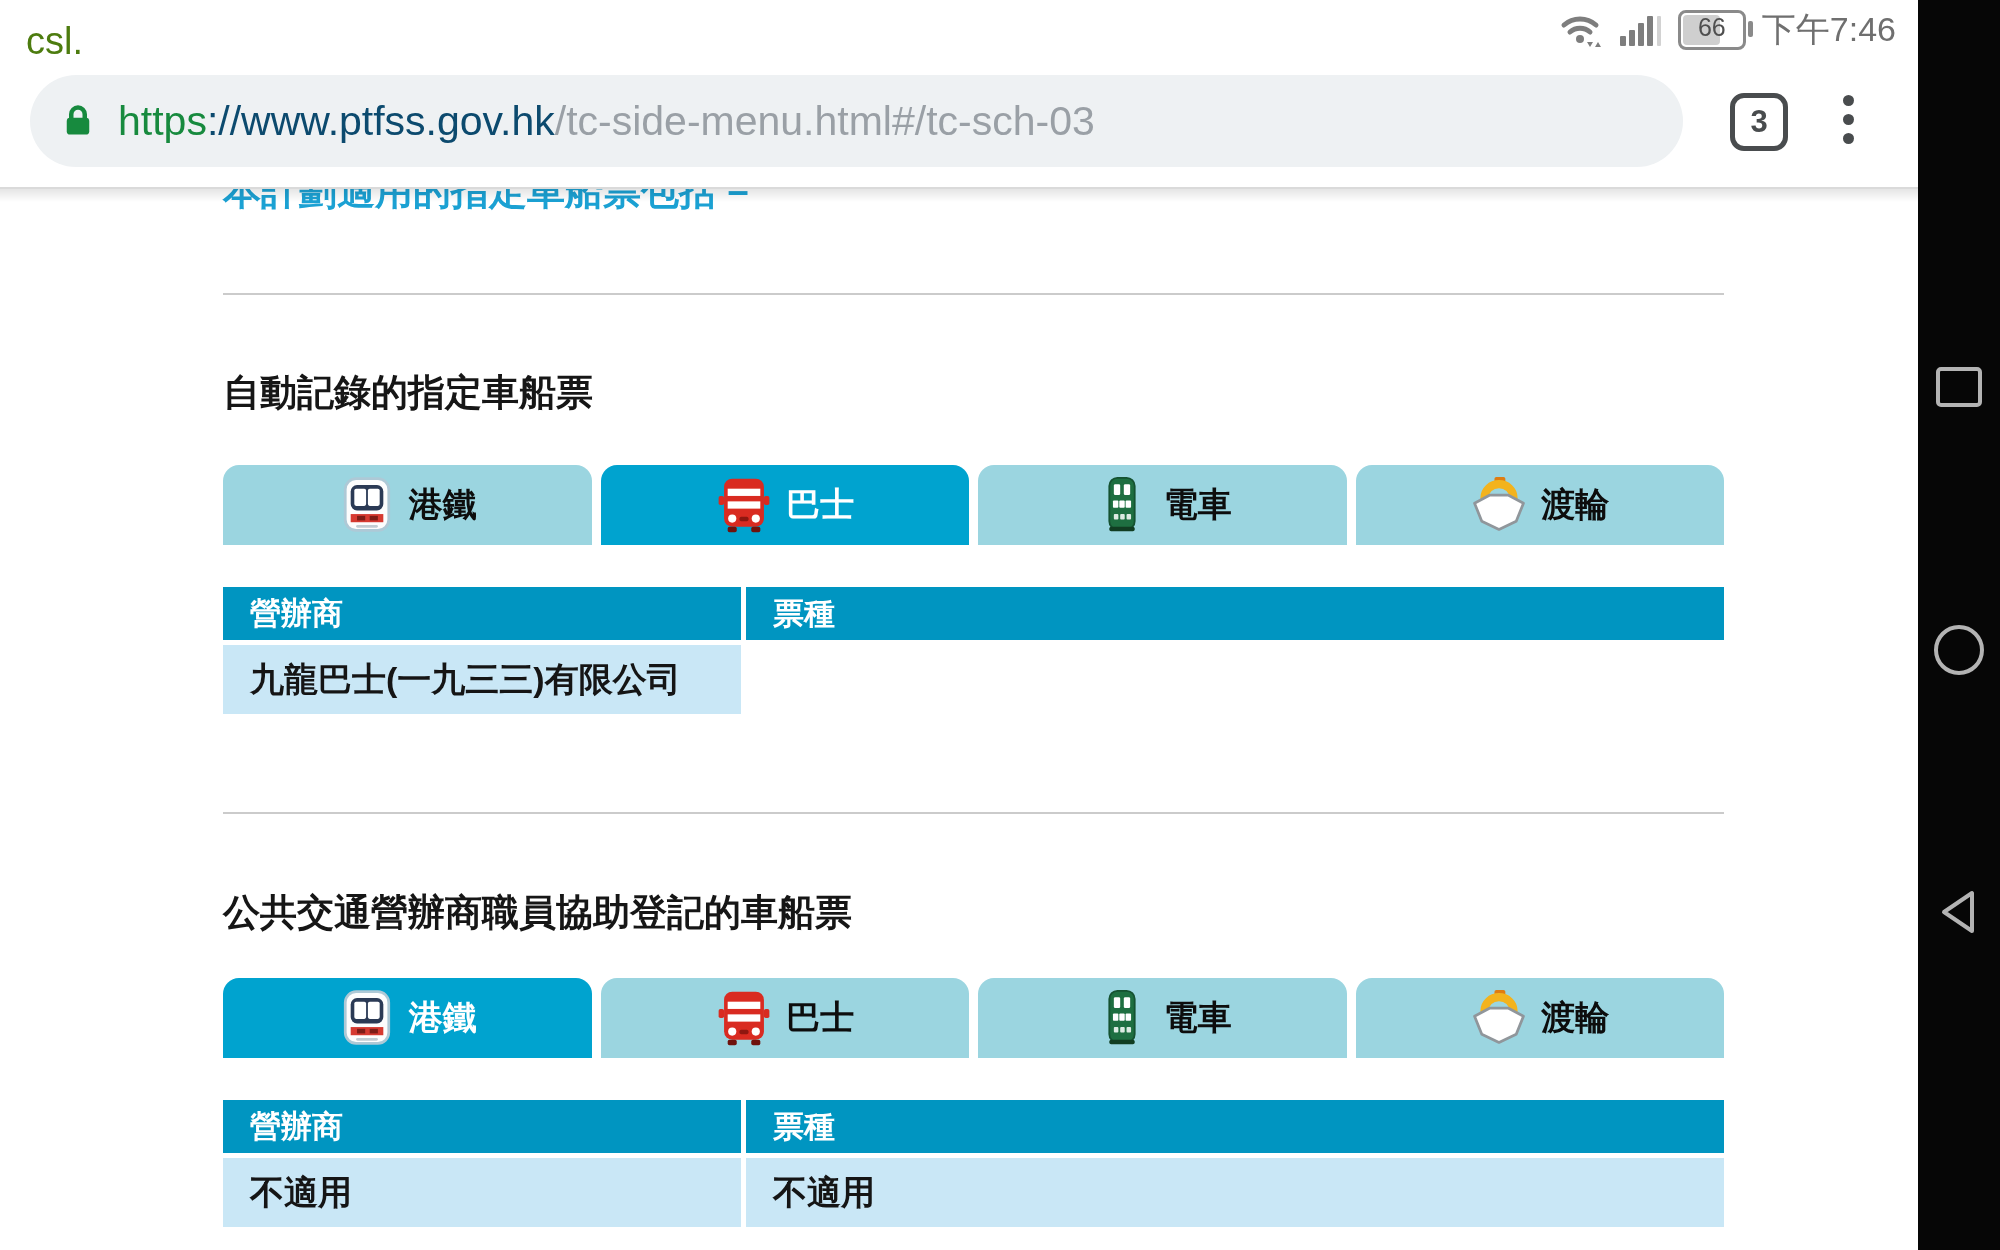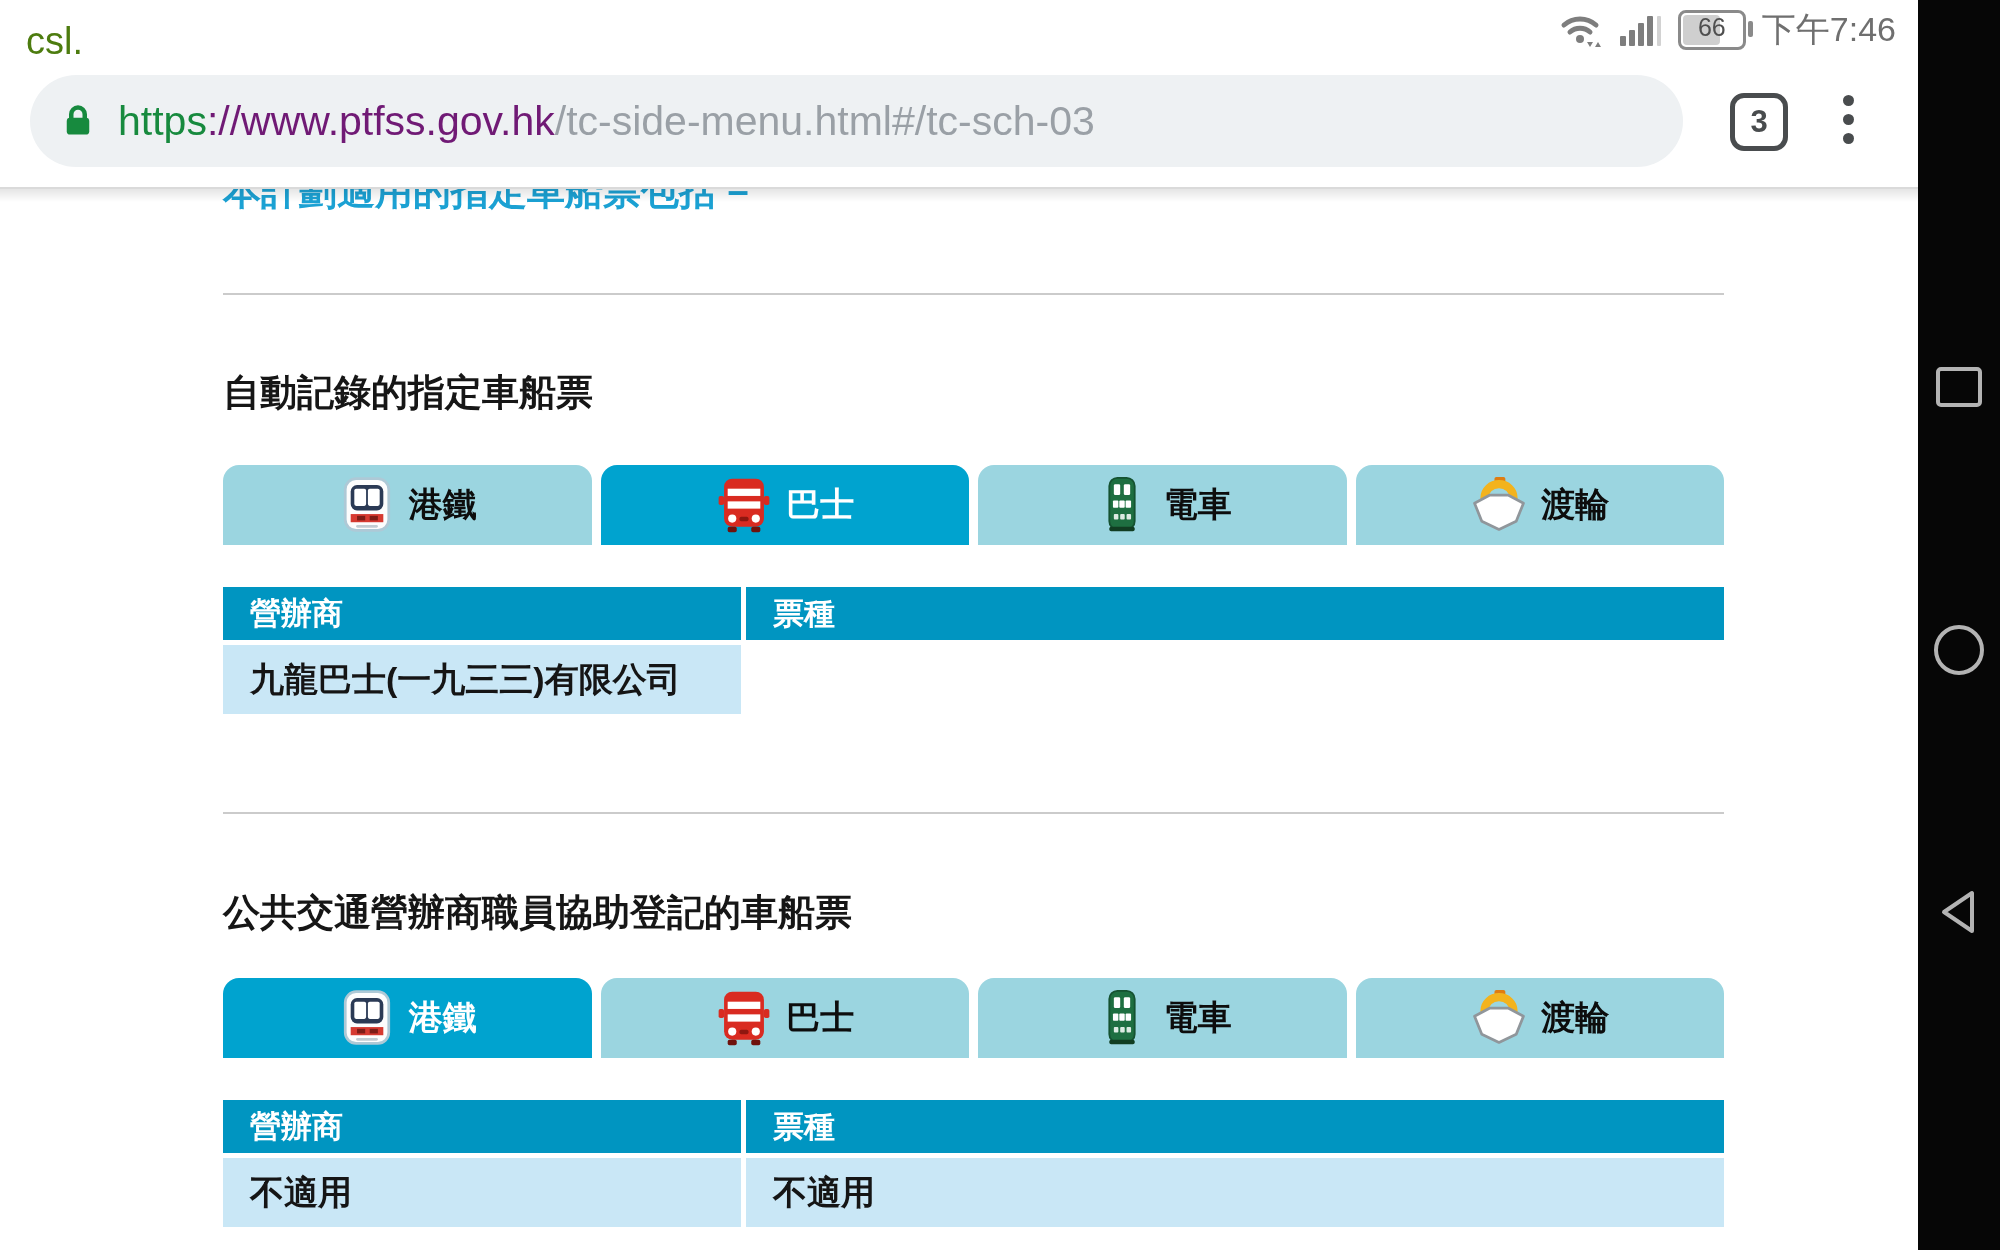--- a/index.html
+++ b/index.html
@@ -16,21 +16,21 @@
   .status-time{font-size:34px;color:#6f6f6f;}
   .battery{position:relative;width:62px;height:34px;border:3px solid #8a8a8a;border-radius:8px;display:flex;justify-content:center;}
   .battery .fill{position:absolute;left:2px;top:2px;bottom:2px;width:60%;background:#cfcfcf;border-radius:4px;}
   .battery .lvl{position:relative;font-size:25px;color:#4f4f4f;z-index:1;}
   .battery .nub{position:absolute;right:-10px;top:8px;width:5px;height:16px;background:#8a8a8a;border-radius:2px;}
   
   .url-pill{position:absolute;left:30px;top:75px;width:1653px;height:92px;border-radius:46px;background:#eef1f3;
     display:flex;align-items:center;padding-left:30px;box-sizing:border-box;gap:22px;}
   .url-text{font-size:41px;white-space:nowrap;}
   .url-scheme{color:#178a3e;}
-  .url-host{color:#701a75;}
+  .url-host{color:#0c4a6e;}
   .url-path{color:#9aa0a6;}
   .tabcount{position:absolute;left:1730px;top:93px;width:48px;height:48px;border:5px solid #494c4e;border-radius:14px;
     display:flex;align-items:center;justify-content:center;font-size:31px;font-weight:bold;color:#494c4e;}
   .menu-dots{position:absolute;left:1843px;top:95px;display:flex;flex-direction:column;gap:8px;}
   .menu-dots i{width:11px;height:11px;border-radius:50%;background:#494c4e;}
   
   .intro-heading{position:absolute;left:223px;top:170px;z-index:1;font-size:38px;font-weight:bold;color:#1ba1d3;line-height:1.15;white-space:nowrap;}
   .hr{position:absolute;left:223px;width:1501px;height:2px;background:#cbcbcb;}
   #hr1{top:293px;} #hr2{top:812px;}
   .sec-title{position:absolute;left:223px;font-size:37px;font-weight:bold;color:#161616;line-height:40px;white-space:nowrap;}

